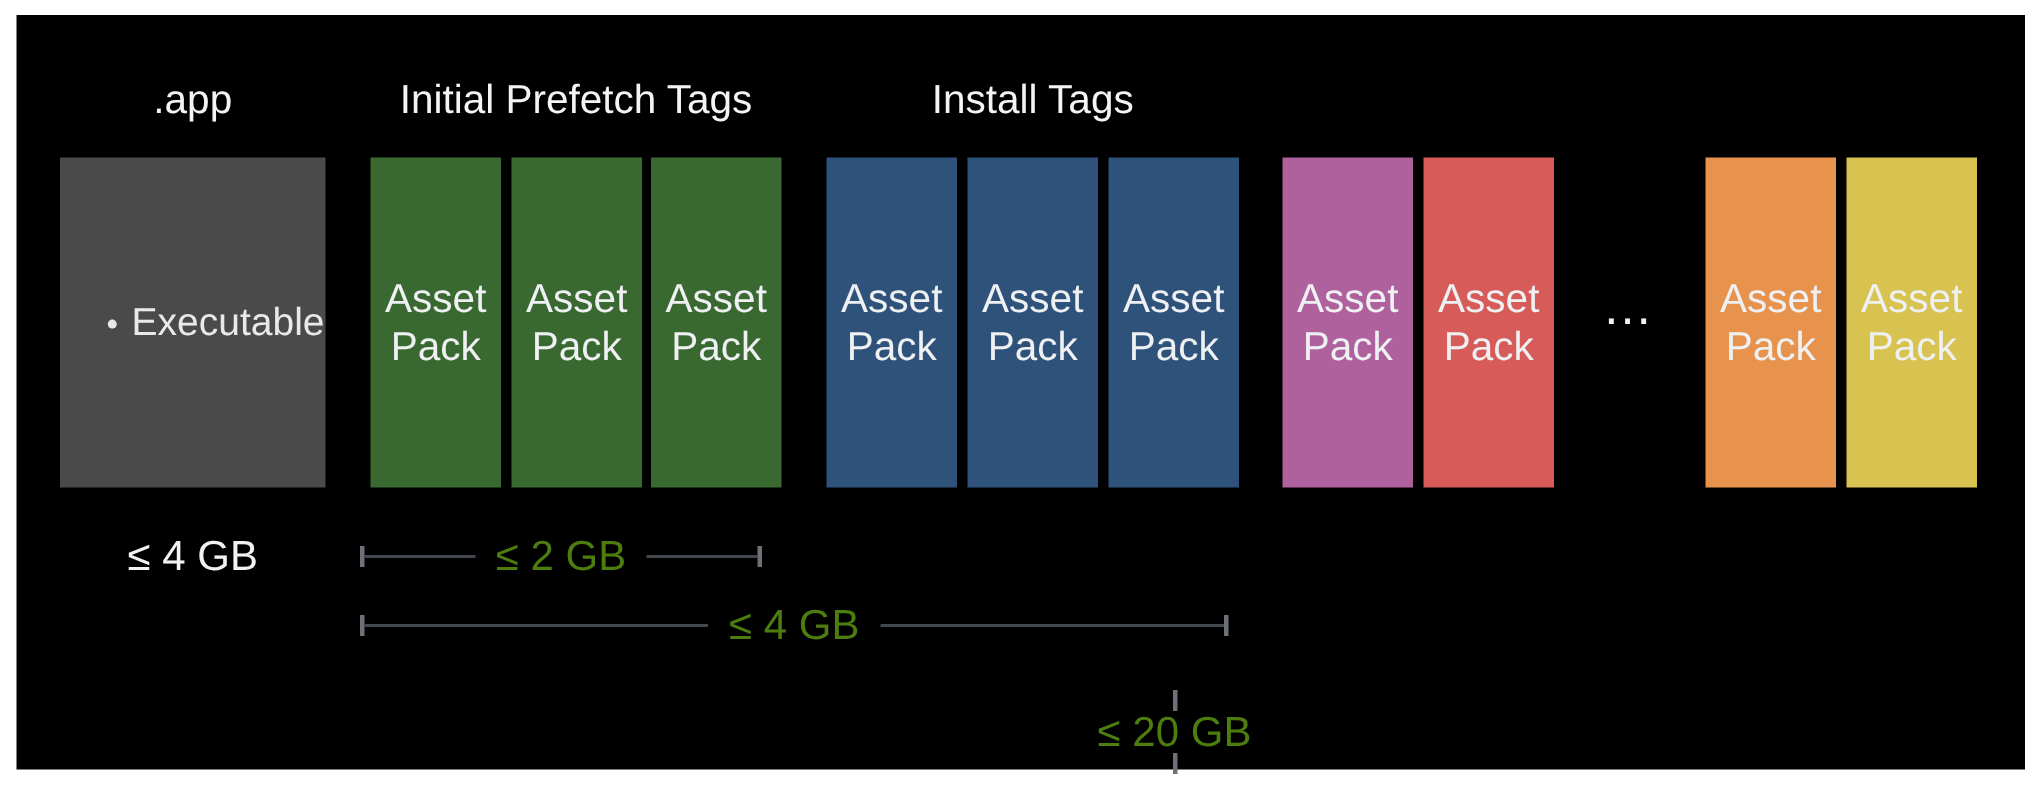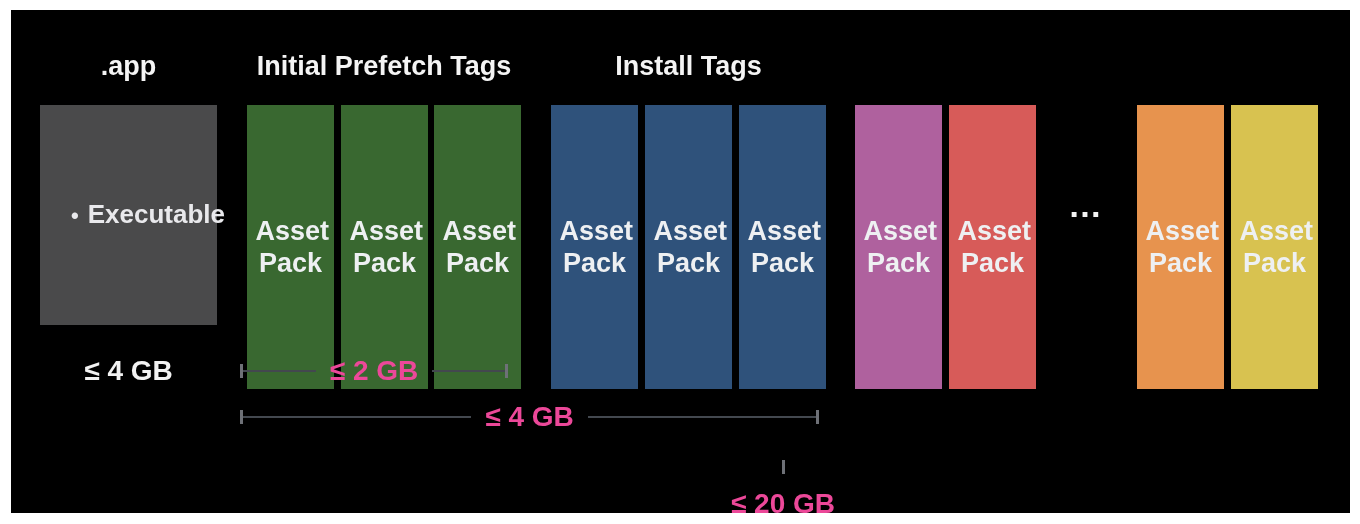--- a/index.html
+++ b/index.html
@@ -7,21 +7,20 @@
     padding: 0;
     background: var(--background, #fff);
     font-family: "Liberation Sans", sans-serif;
   }
   .canvas {
     position: relative;
     width: 1360px;
     height: 524px;
     background: var(--background, #fff);
     overflow: hidden;
-    font-weight: bold;
   }
   .board {
     position: absolute;
     left: 11px;
     top: 10px;
     width: 1339px;
     height: 503px;
     background: var(--canvas, #000);
   }
   .hdr {
@@ -57,21 +56,21 @@
     font-size: 26px;
     line-height: 37px;
     white-space: nowrap;
   }
   .bullet-char { margin-right: 9px; font-size: 22px; }
 
   .pack {
     position: absolute;
     top: 105px;
     width: 87px;
-    height: 284px;
+    height: 220px;
     display: flex;
     align-items: center;
     justify-content: center;
     text-align: center;
     color: #eef0f2;
     font-size: 27px;
     line-height: 32px;
   }
   .pack span { display: block; width: 70px; }
 
@@ -113,22 +112,22 @@
     background: var(--measure-tick, #6e7177);
     flex: 0 0 auto;
   }
   .mline {
     flex: 1 1 auto;
     height: 2px;
     background: var(--measure-line, #43484f);
   }
   .mlabel {
     flex: 0 0 auto;
-    margin: 16px 14px;
-    color: #ec4899;
+    margin: 0 14px;
+    color: #4d7c0f;
     font-size: 28px;
     line-height: 28px;
     white-space: nowrap;
   }
 </style>
 </head>
 <body>
 
 <div class="canvas">
   <div class="board"></div>

